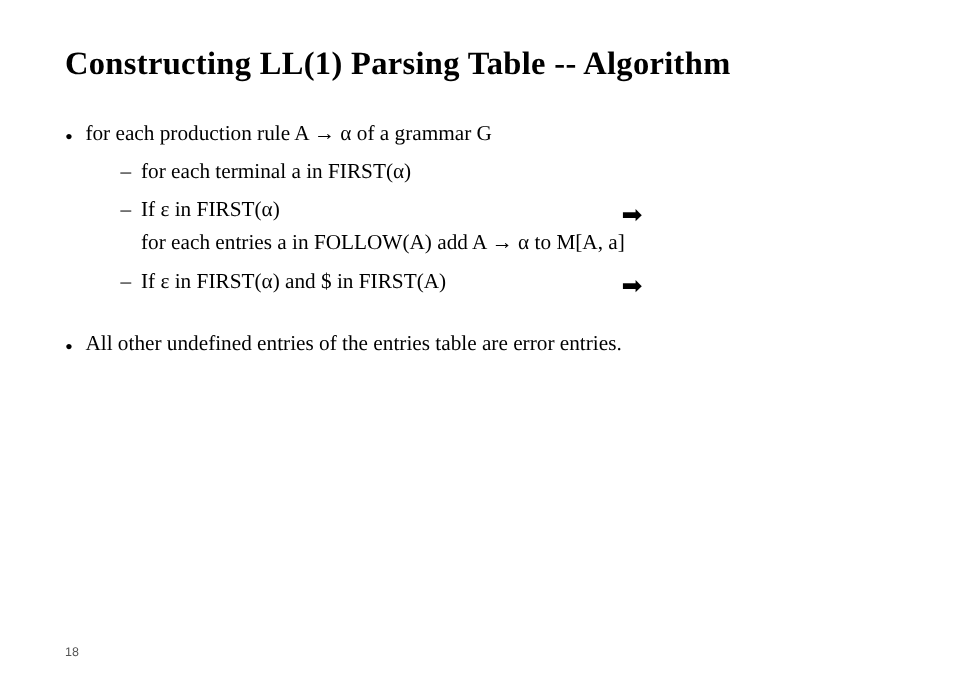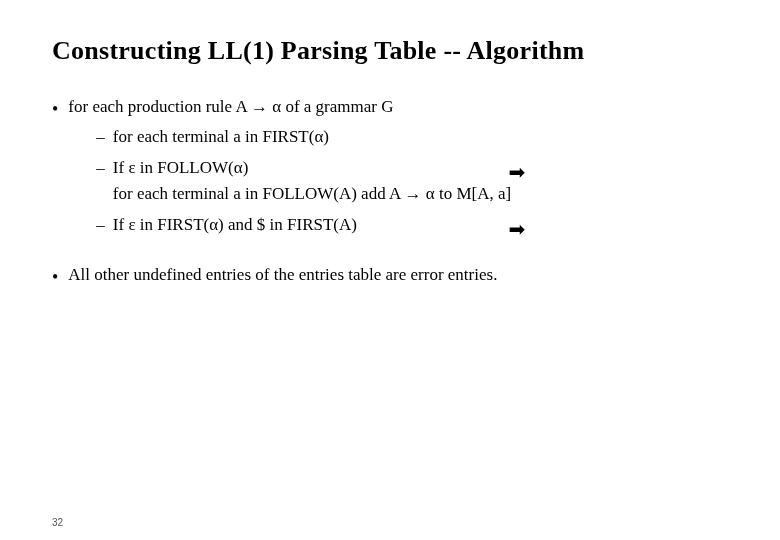--- a/index.html
+++ b/index.html
@@ -103,22 +103,22 @@
             <span class="dash">–</span>
             <div class="sub-content">
               <div>for each terminal a in FIRST(α)</div>
             </div>
           </div>
 
           <div class="sub-item-wrapper" style="position:relative;">
             <div class="sub-item">
               <span class="dash">–</span>
               <div class="sub-content">
-                <div>If ε in FOLLOW(α)</div>
-                <div>for each terminal a in FOLLOW(A)  add A → α  to M[A, a]</div>
+                <div>If ε in FIRST(α)</div>
+                <div>for each entries a in FOLLOW(A)  add A → α  to M[A, a]</div>
               </div>
             </div>
             <span class="side-arr" style="right:-14px; top:2px; font-size:20px;">➡</span>
           </div>
 
           <div class="sub-item-wrapper" style="position:relative; margin-top:6px;">
             <div class="sub-item">
               <span class="dash">–</span>
               <div class="sub-content">
                 <div>If ε in FIRST(α) and $ in FIRST(A)</div>
@@ -130,15 +130,15 @@
       </div>
     </div>
 
     <div class="bullet-main second-bullet">
       <span class="bullet-dot">•</span>
       <span>All other undefined entries of the entries table are error entries.</span>
     </div>
   </div>
 
   <div class="footer">
-    <span>32</span>
+    <span>18</span>
   </div>
 </div>
 
 </body></html>

